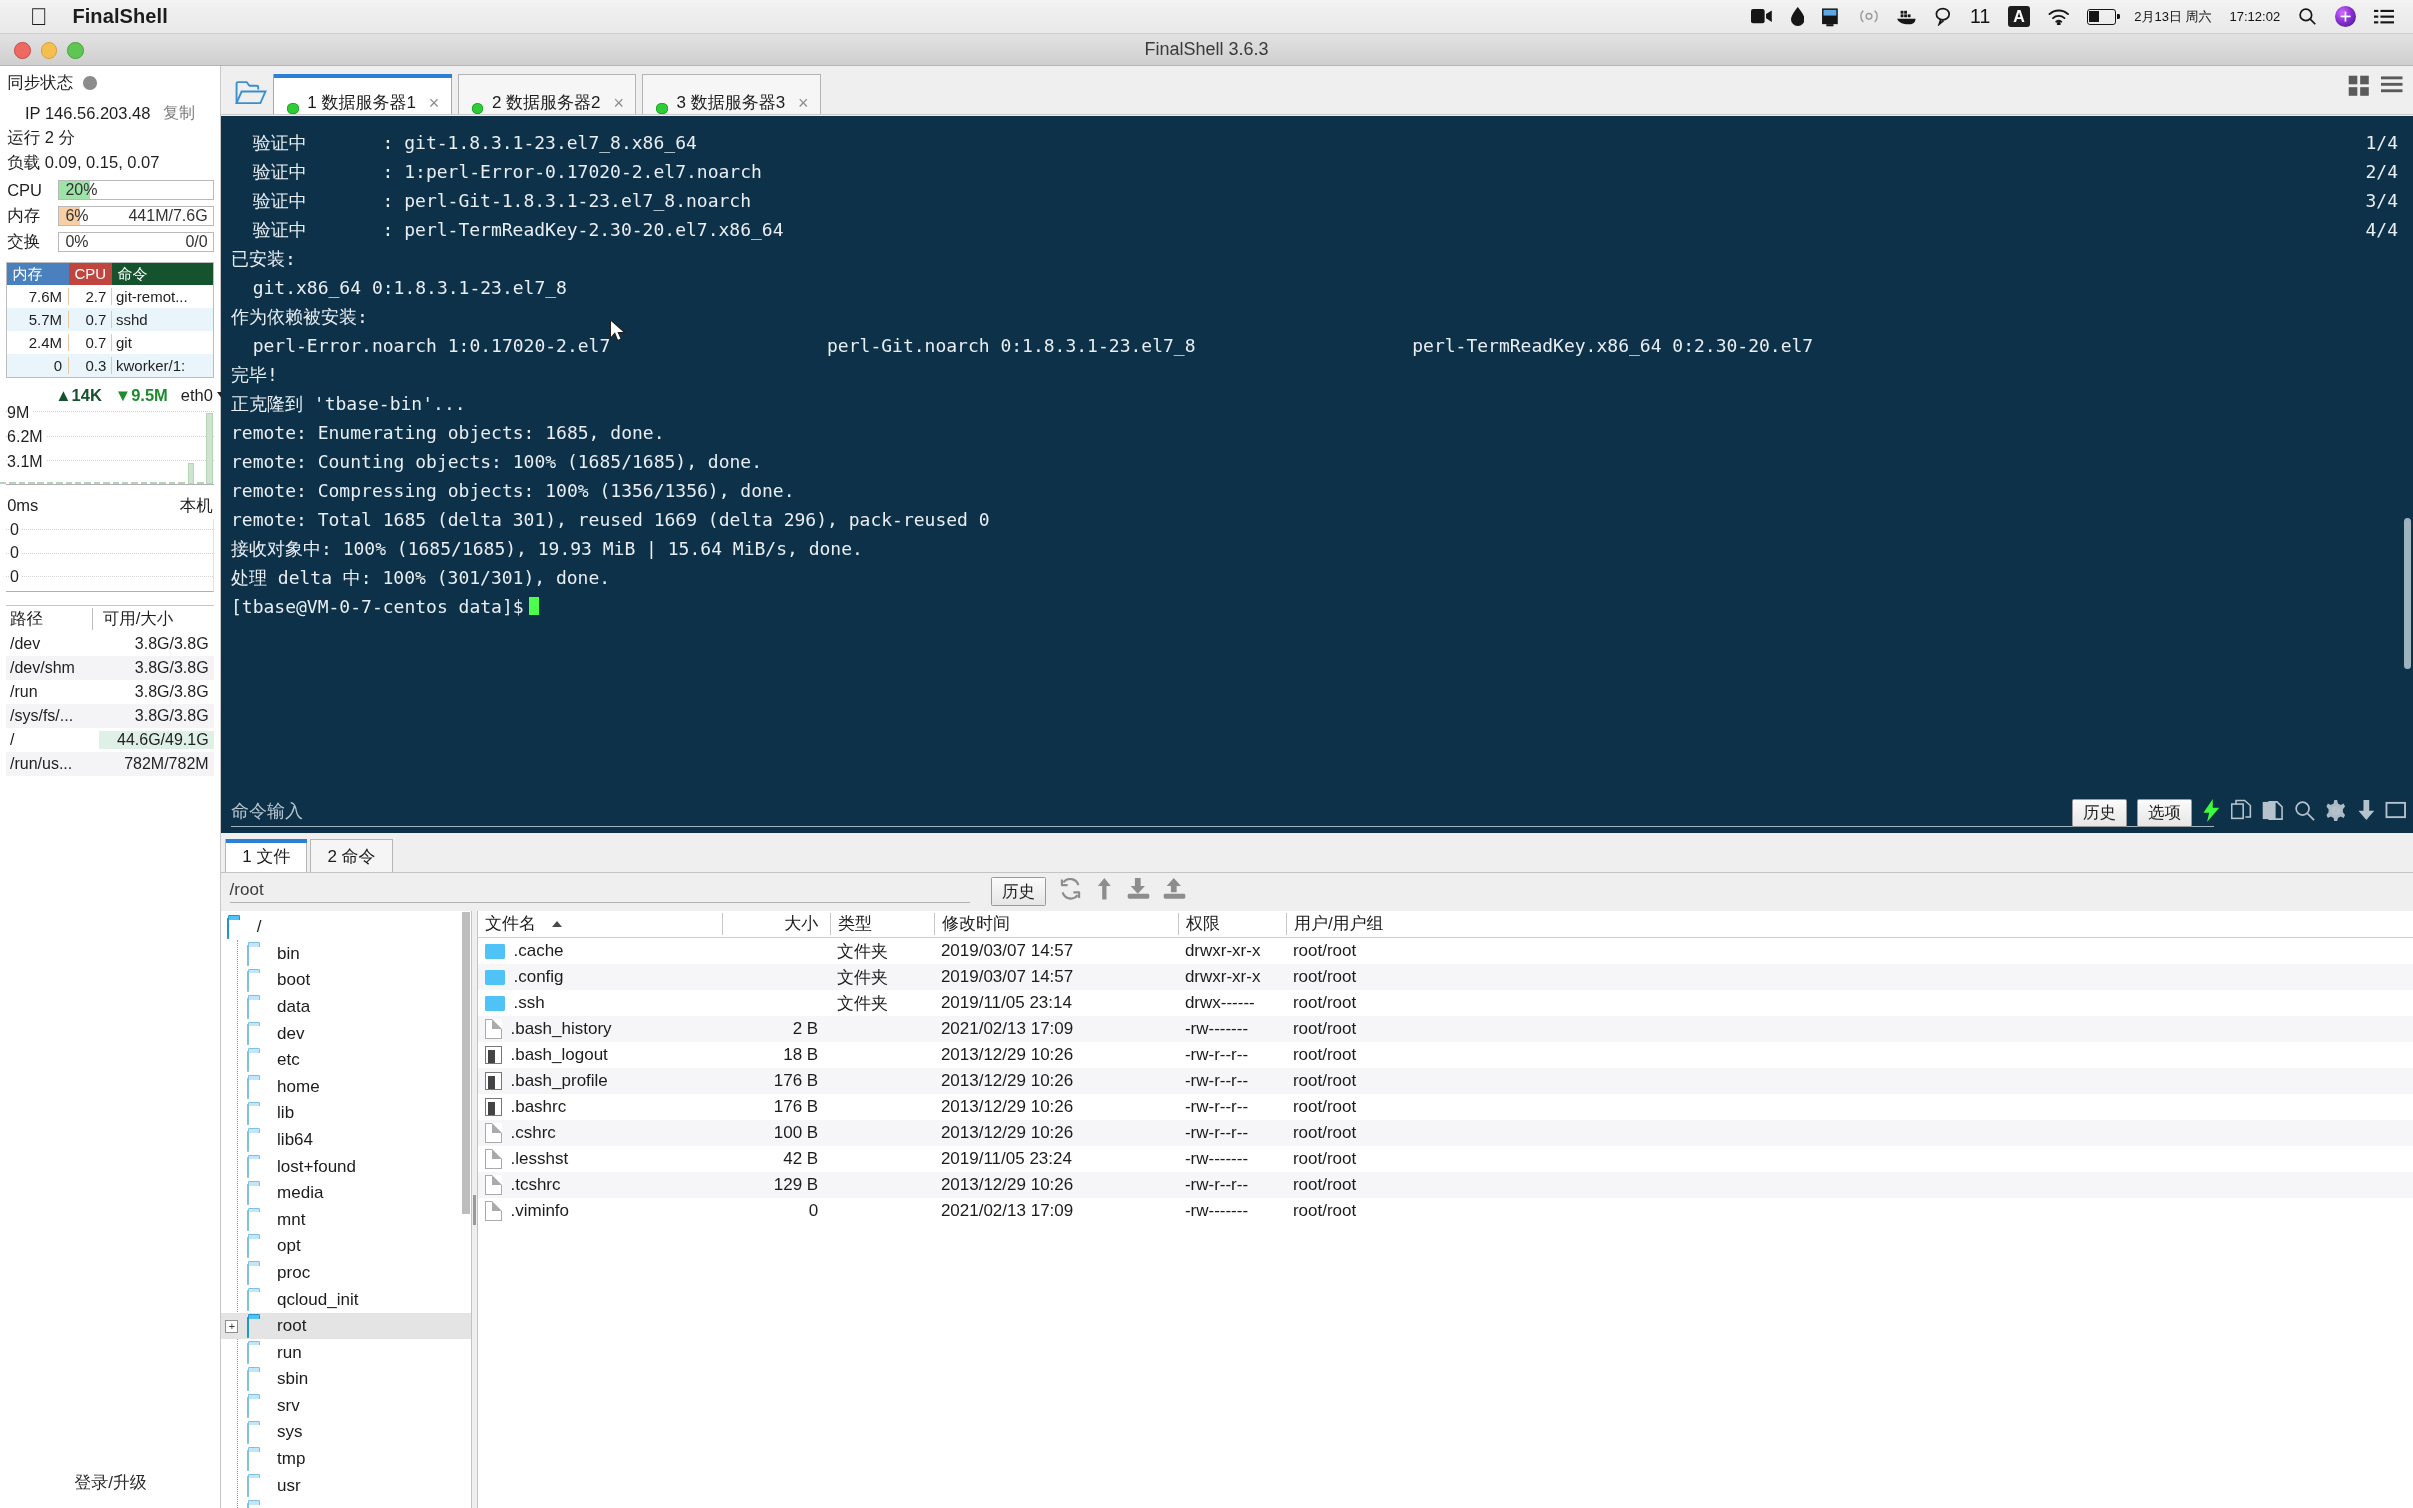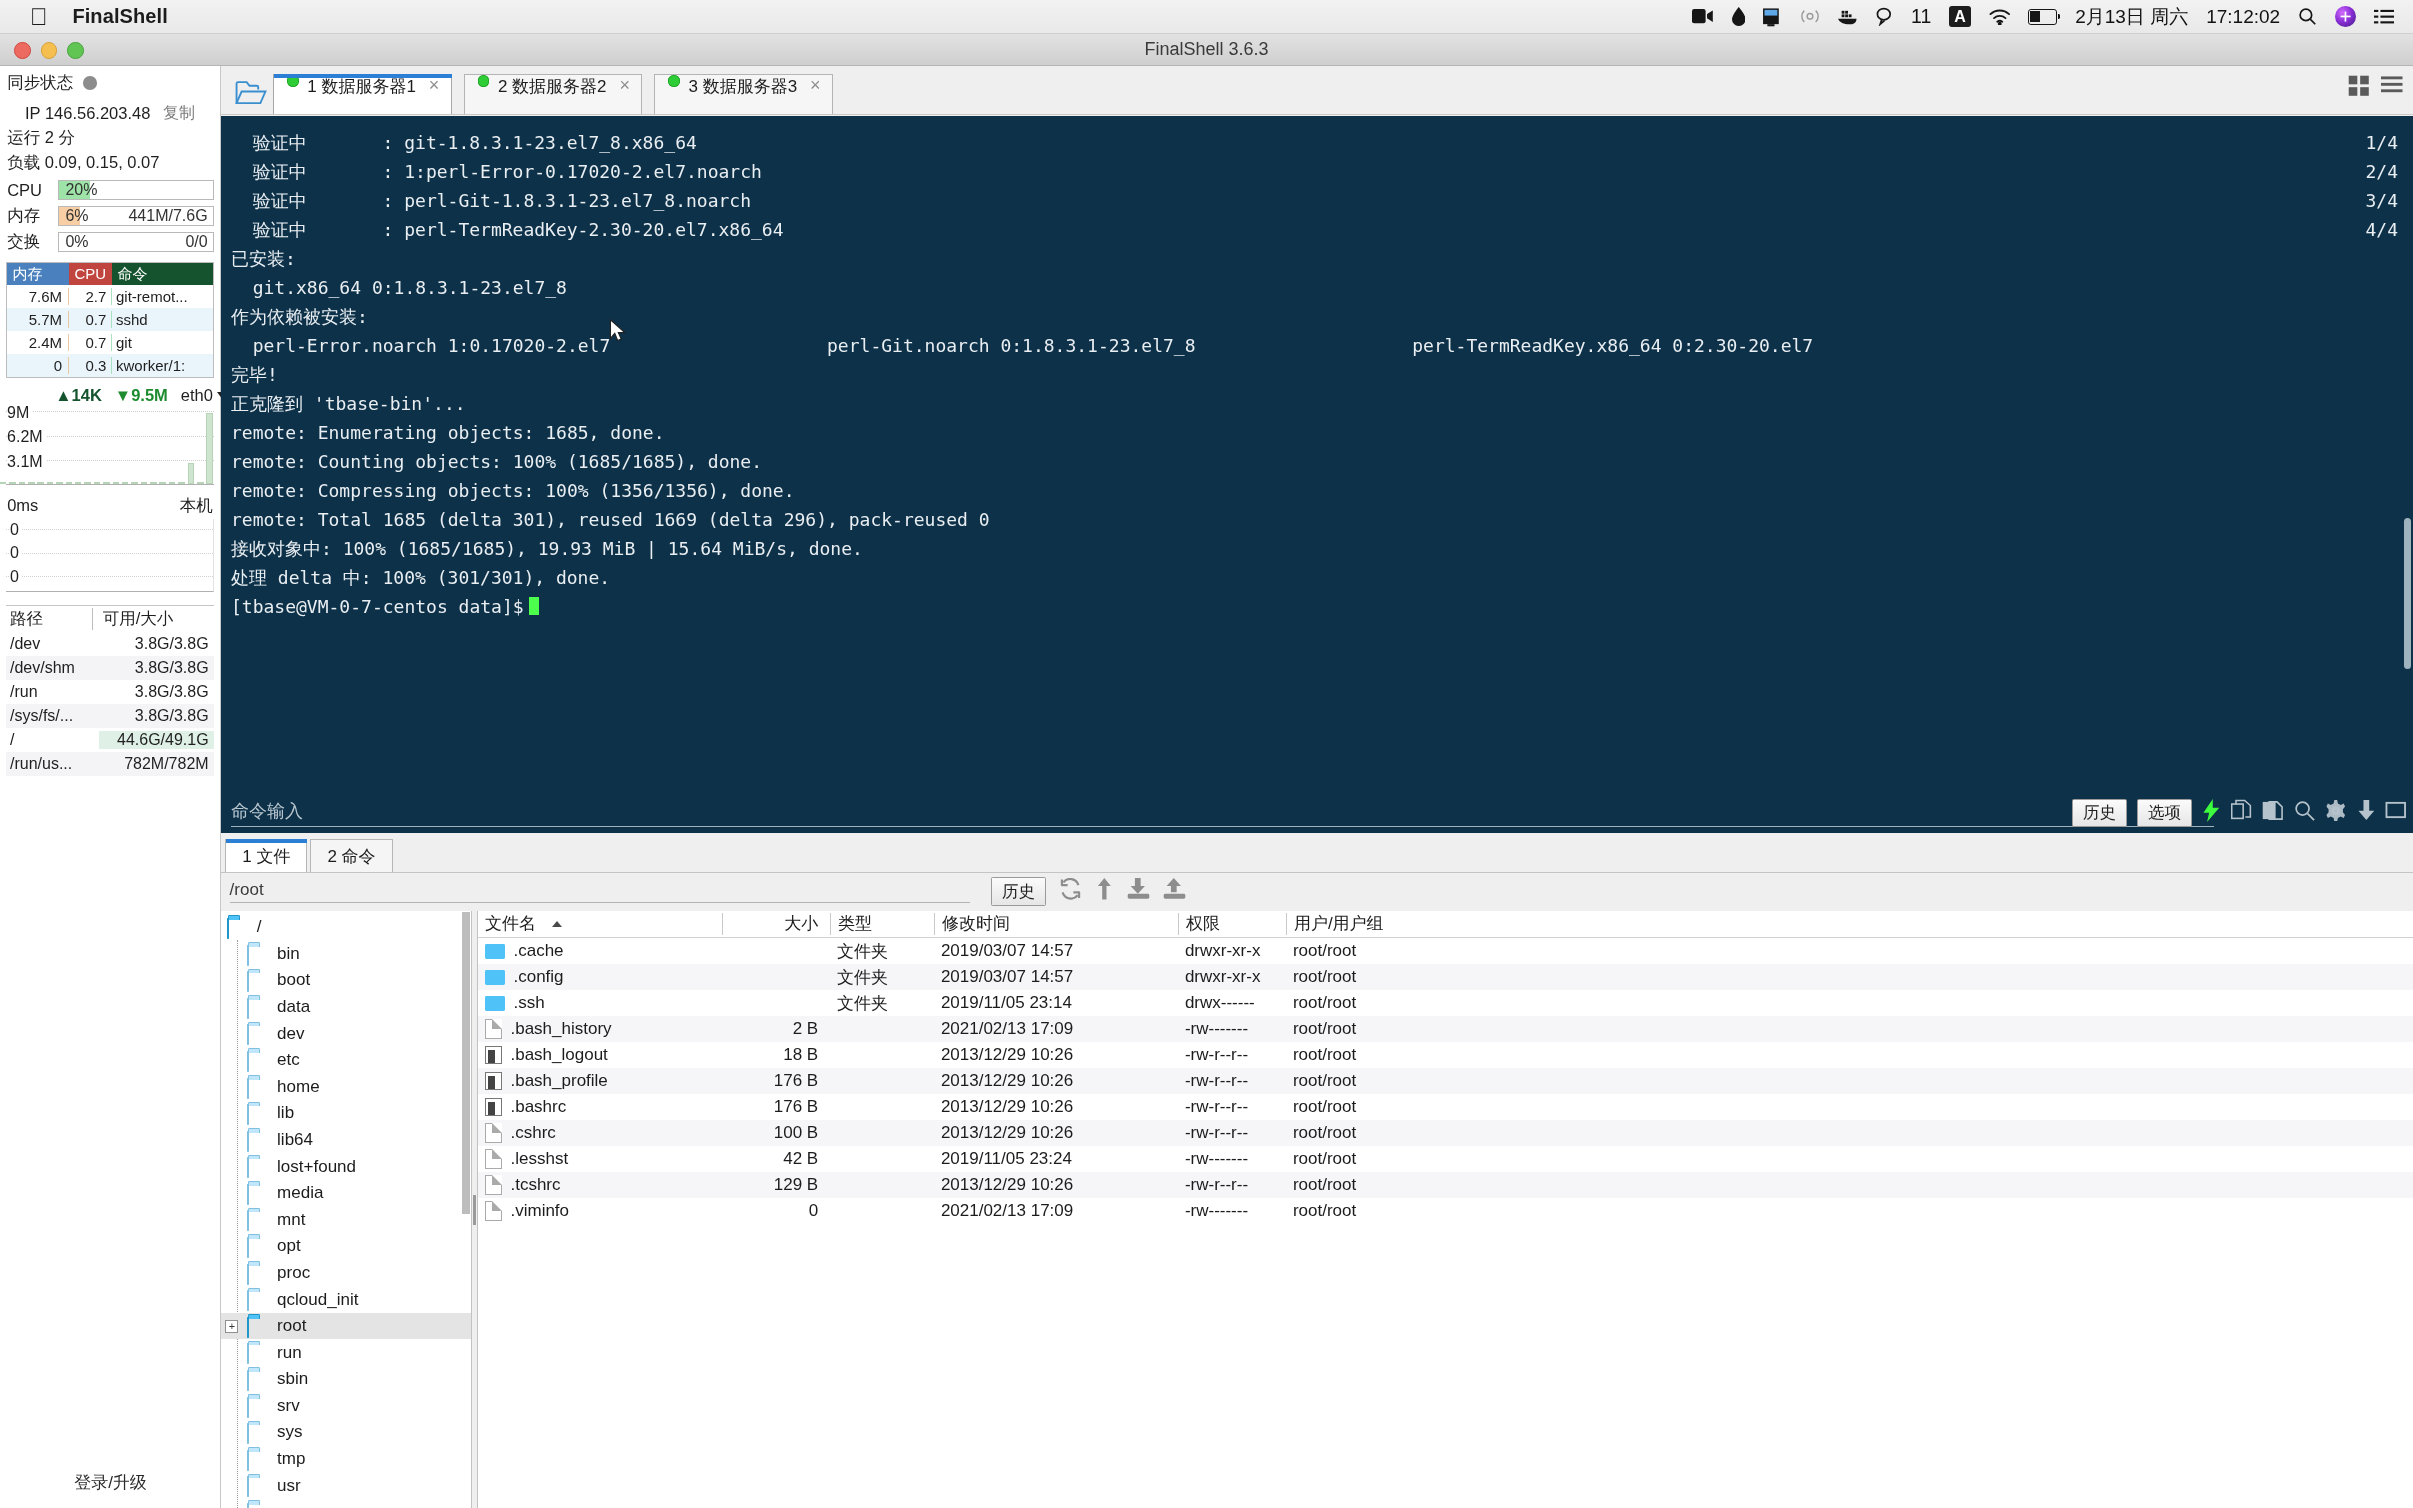--- a/index.html
+++ b/index.html
@@ -17,21 +17,21 @@
     position: absolute; top: 0; left: 0; width: 2413px; height: 34px;
     background: linear-gradient(#f2f2f2, #e9e9e9);
     border-bottom: 0.7px solid #cfcfcf;
     display: flex; align-items: center;
   }
   #macbar .apple { margin-left: 30px; font-size: 24px; line-height: 1; }
   #macbar .appname { margin-left: 24.4px; font-weight: bold; font-size: 20px; letter-spacing: 0.1px;}
   #macbar .spacer { flex: 1; }
   #macbar .tray { display: flex; align-items: center; gap: 18px; margin-right: 18.7px; }
   #macbar .tray .ic { font-size: 19.4px; line-height: 1; color: #121212; display:flex; align-items:center; }
-  #macbar .clock { font-size: 19px; color: #121212; white-space: nowrap; }
+  #macbar .clock { font-size: 13px; color: #121212; white-space: nowrap; }
   .sqA { display:inline-block; background:#1d1d1d; color:#fff; font-weight:bold;
          width:21.5px; height:21.5px; line-height:21.5px; text-align:center; border-radius:2.9px; font-size:16px;}
   .batt { width: 29px; height: 16px; border: 1.8px solid #161616; border-radius: 2.9px; position: relative; display:inline-block;}
   .batt:after { content:""; position:absolute; right:-4.3px; top:4.3px; width:2.2px; height:5.7px; background:#161616; border-radius:0 1.4px 1.4px 0;}
   .batt i { position:absolute; left:1.1px; top:1.1px; bottom:1.1px; width:10px; background:#161616; display:block;}
   .siri { width:21.5px;height:21.5px;border-radius:50%;
     background: radial-gradient(circle at 35% 32%, #d36bff 0%, #8b2fd6 45%, #3c1b86 100%); display:inline-block; position:relative;}
   .siri:after{content:"";position:absolute;left:50%;top:50%;width:10.8px;height:10.8px;transform:translate(-50%,-50%);
     background:
       linear-gradient(#fff,#fff) center/1.7px 10.8px no-repeat,
@@ -123,23 +123,23 @@
     font-size: 17px; color: #2a2a2a;
   }
 
   
   #main { position:absolute; top: 32px; left: 221px; width: 2193px; height: 1442px; background: #efefef;}
 
   
   #tabstrip { height: 49px; background: #efefef; display:flex; align-items: flex-end; padding-left: 7.2px; border-bottom:0.7px solid #c9c9c9;}
   .foldericon { width: 45px; display:flex; align-items:center; justify-content:center; height: 42px; }
   .tab {
-    height: 40px; display: flex; align-items: flex-start; gap: 8.6px;
+    height: 40px; display: flex; align-items: flex-end; gap: 8.6px;
     padding: 0 11.5px 0 13px; background: #f6f6f6; border: 0.7px solid #b4b4b4;
-    border-bottom: none; margin-right: 12px; font-size: 17px; position: relative;
+    border-bottom: none; margin-right: 6px; font-size: 17px; position: relative;
   }
   .tab.active { background: #ffffff; border-color: #a8a8a8; }
   .tab.active:before { content:""; position:absolute; left:-0.7px; right:-0.7px; top:-0.7px; height: 3.6px; background:#2b7fd4;}
   .tab .gdot { width: 11.5px; height: 11.5px; border-radius: 50%; background:#2ecc35; box-shadow: inset 0 0 0 0.7px #1d9b24;}
   .tab .x { color:#8d8d8d; font-size: 18px; margin-left: 4.3px; }
 
   #winicons { position:absolute; right: 11.5px; top: 8.6px; display:flex; gap: 11.5px; }
 
   
   #terminal {

